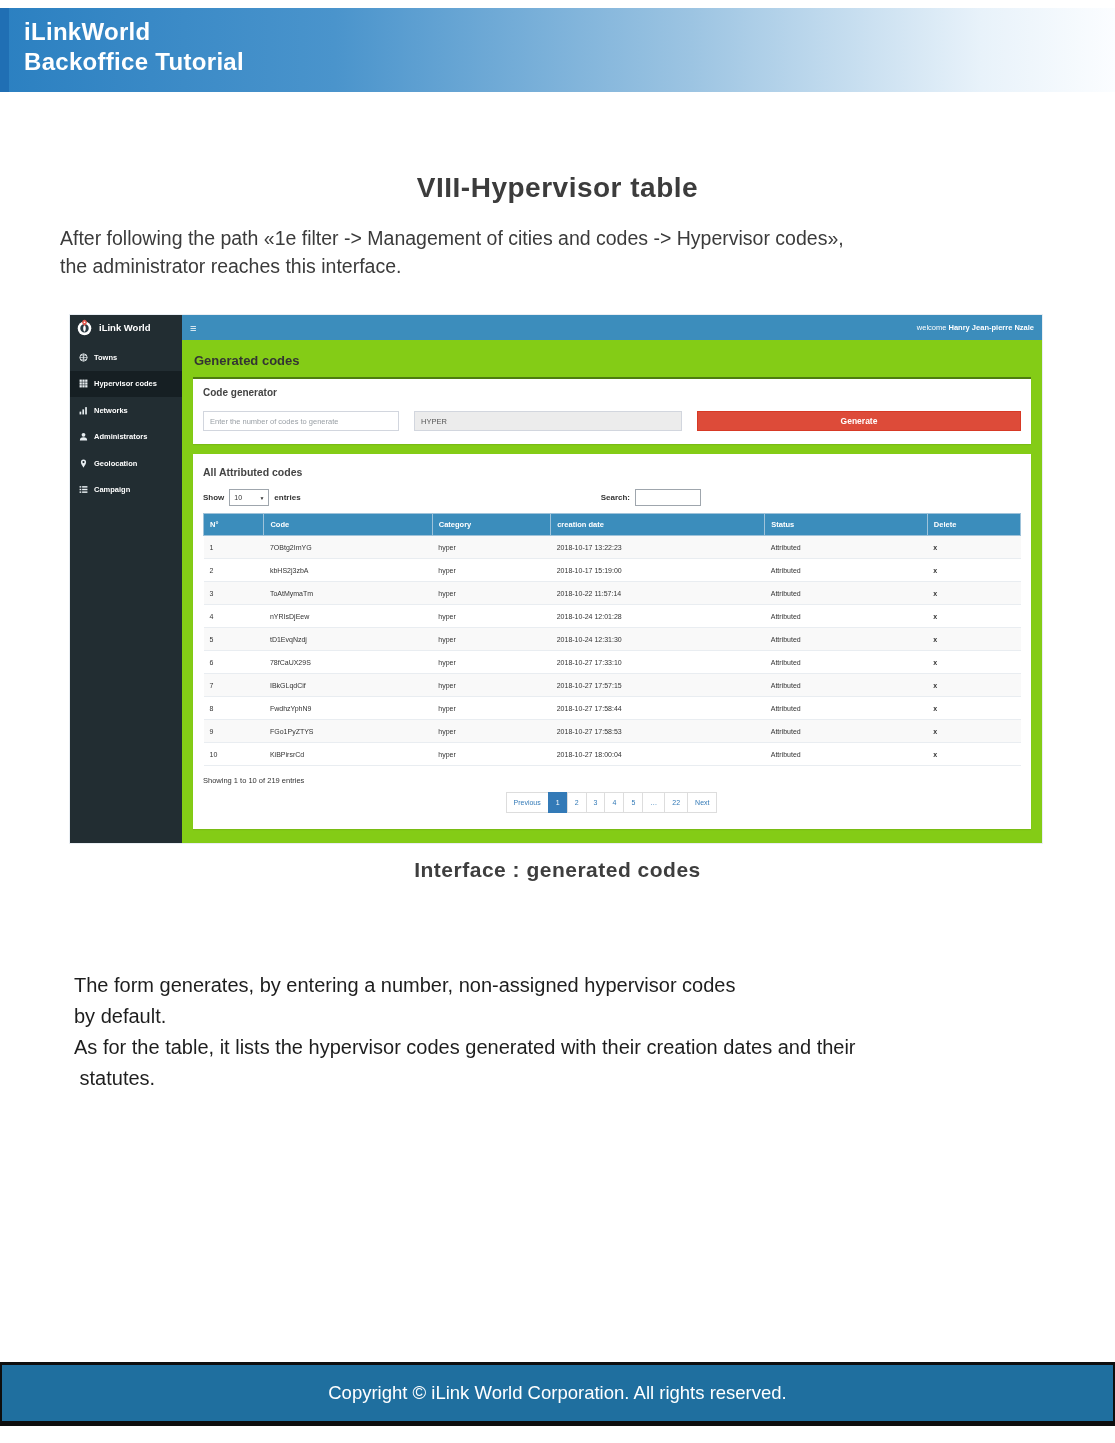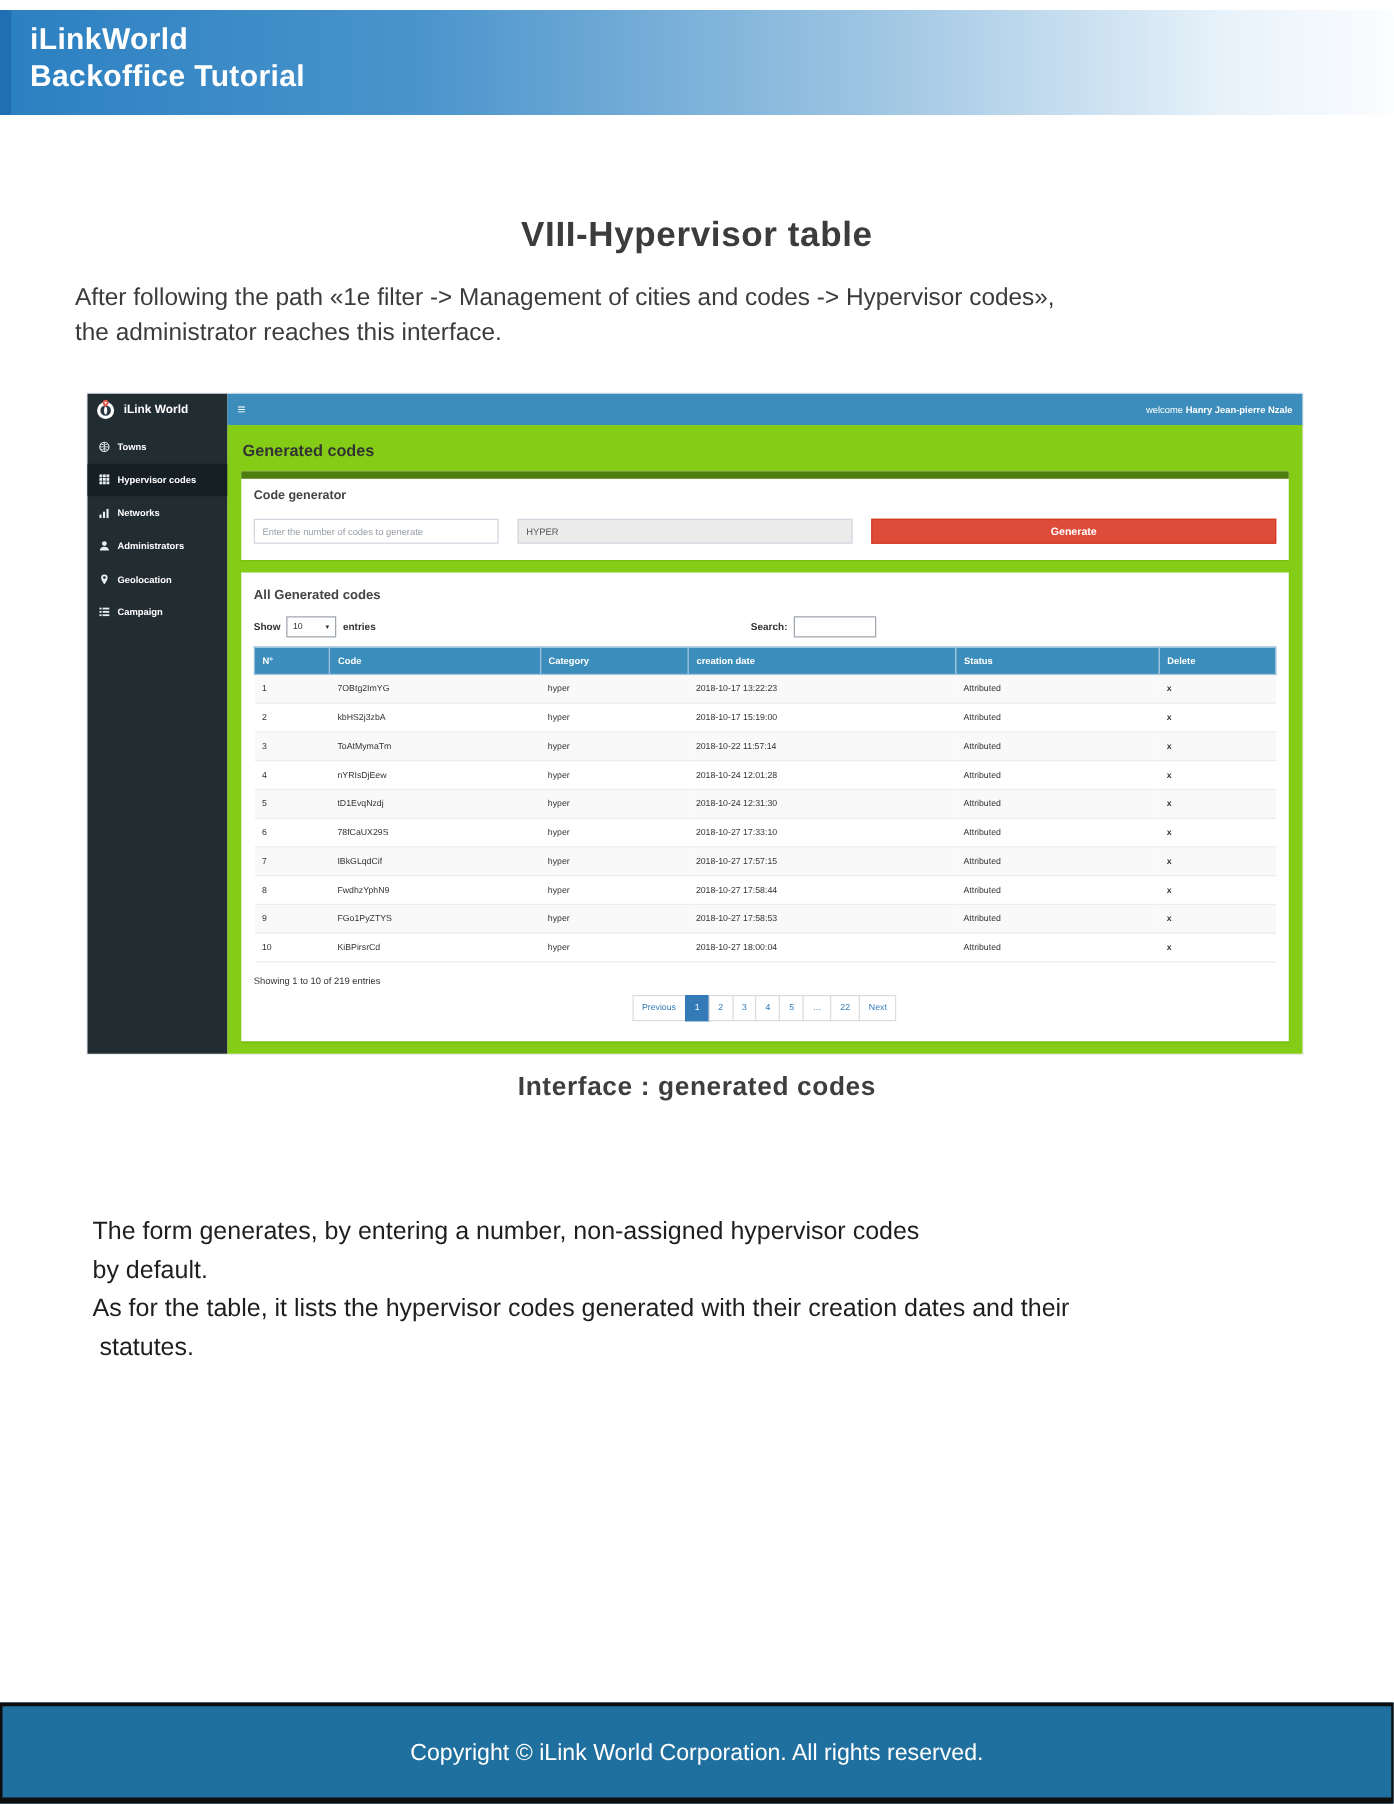--- a/index.html
+++ b/index.html
@@ -11,21 +11,21 @@
   .doc-header::before { content:""; position:absolute; left:0; top:0; width:9px; height:100%; background:#206fb4; }
   .brand { position:absolute; left:24px; top:9px; color:#fff; font-size:24px; font-weight:600; line-height:30px; letter-spacing:.3px; }
 
   
   .doc-title { position:absolute; left:0; top:172px; width:1115px; text-align:center; font-size:28px; font-weight:700; color:#3c3c3c; letter-spacing:.5px; }
   .doc-intro { position:absolute; left:60px; top:224px; width:1000px; font-size:19.5px; color:#3b3b3b; line-height:28px; }
   .doc-caption { position:absolute; left:0; top:858px; width:1115px; text-align:center; font-size:21px; font-weight:700; color:#3e3e3e; letter-spacing:.5px; }
   .doc-body { position:absolute; left:74px; top:970px; width:990px; font-size:20px; color:#1e1e1e; line-height:31px; white-space:pre-wrap; }
 
   
-  .doc-footer { position:absolute; left:0; top:1362px; width:1115px; height:81px; background:#1f6f9f;
+  .doc-footer { position:absolute; left:0; top:1362px; width:1115px; height:64px; background:#1f6f9f;
     border:2px solid #0e0e0e; border-top-width:3px; border-bottom-width:5px;
     display:flex; align-items:center; justify-content:center; color:#fff; font-size:18.5px; }
 
   
   .app { position:absolute; left:70px; top:315px; width:972px; height:528px; font-family:"Liberation Sans", sans-serif; box-shadow:0 0 0 1px #e9eef3; }
   .app-topbar { display:flex; height:25px; }
   .app-logo { width:112px; background:#222d32; color:#fff; display:flex; align-items:center; gap:6px; padding-left:6px; font-size:9.5px; font-weight:700; }
   .logo-badge { width:17px; height:17px; flex:0 0 17px; }
   .app-nav { flex:1; background:#3c8dbc; display:flex; align-items:center; justify-content:space-between; padding:0 8px; }
   .hamburger { color:#fff; font-size:11px; cursor:pointer; }
@@ -35,21 +35,21 @@
   .app-body { display:flex; height:503px; }
   .app-sidebar { width:112px; background:#222d32; padding-top:4px; }
   .side-item { height:26.5px; display:flex; align-items:center; gap:6px; padding-left:9px; color:#fff; font-size:7.5px; font-weight:700; cursor:pointer; }
   .side-item.active { background:#161f23; }
   .side-item svg { width:9px; height:9px; flex:0 0 9px; fill:#e8eef1; }
 
   .app-content { flex:1; background:#84cc16; padding:6px 11px 0 11px; overflow:hidden; }
   .page-title { font-size:13px; font-weight:700; color:#333; margin:7px 0 9px 1px; }
 
   .panel { background:#fff; box-shadow:0 1px 1px rgba(0,0,0,.08); }
-  .panel-generator { border-top:6px solid #4d7c0f; }
+  .panel-generator { border-top:2px solid #4d7c0f; }
   .panel-header { font-size:10px; font-weight:700; color:#444; padding:8px 10px 7px; }
   .gen-row { display:flex; gap:15px; padding:6px 10px 13px;justify-content:space-between; }
   .inp { height:20px; border:1px solid #d2d6de; font-size:7.5px; padding:0 6px; color:#555; outline:none; font-family:"Liberation Sans", sans-serif; }
   .inp::placeholder { color:#9aa0a6; }
   .inp-number { flex:0 0 196px; }
   .inp-category { flex:0 0 268px; background:#ececec; }
   .btn-generate { flex:1; height:20px; background:#dd4b39; border:1px solid #d73925; color:#fff; font-size:8.5px; font-weight:700; cursor:pointer; font-family:"Liberation Sans", sans-serif; }
 
   .panel-table { margin-top:10px; padding:4px 10px 16px; }
   .controls { display:flex; justify-content:space-between; align-items:center; margin:4px 0 7px; font-size:8px; font-weight:700; color:#333; }
@@ -170,21 +170,21 @@
       <div class="panel panel-generator">
         <div class="panel-header">Code generator</div>
         <div class="gen-row">
           <input class="inp inp-number" type="text" placeholder="Enter the number of codes to generate" style="">
           <input class="inp inp-category" type="text" readonly="" value="HYPER" style="">
           <button class="btn-generate">Generate</button>
         </div>
       </div>
 
       <div class="panel panel-table">
-        <div class="panel-header" style="padding-left:0;font-size:10.5px;">All Generated codes</div>
+        <div class="panel-header" style="padding-left:0;font-size:10.5px;">All Attributed codes</div>
 
         <div class="controls">
           <div class="left">
             <span>Show</span>
             <span class="select-box">
               <span>10</span>
               <span class="caret">▼</span>
             </span>
             <span>entries</span>
           </div>

